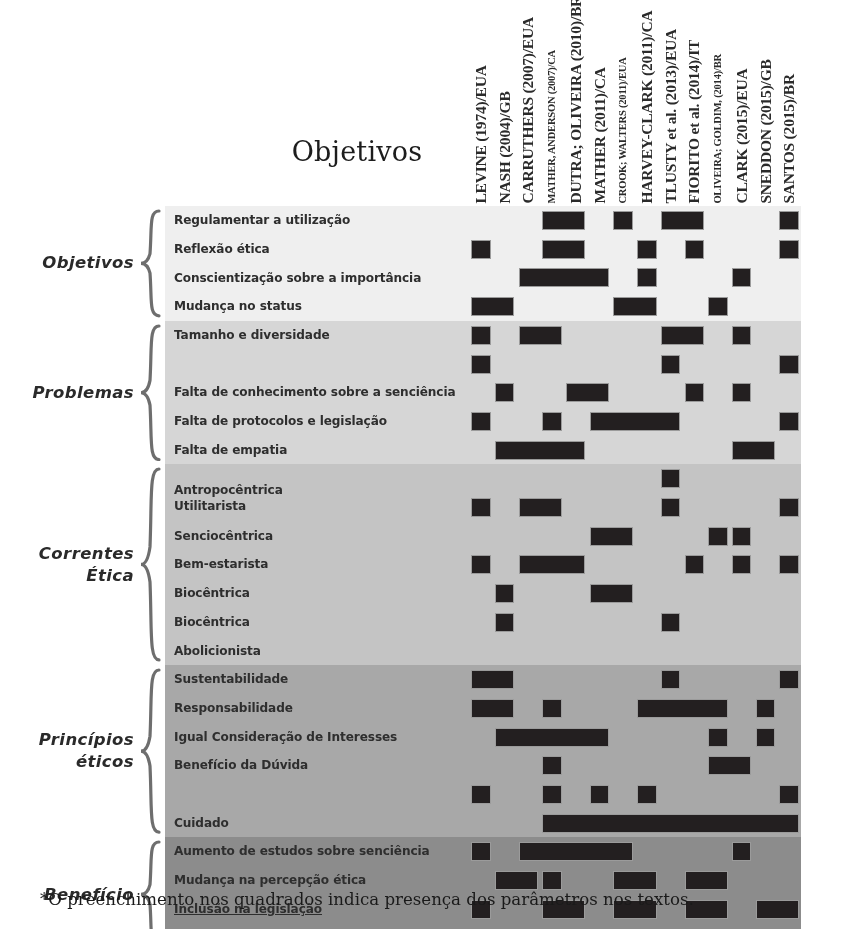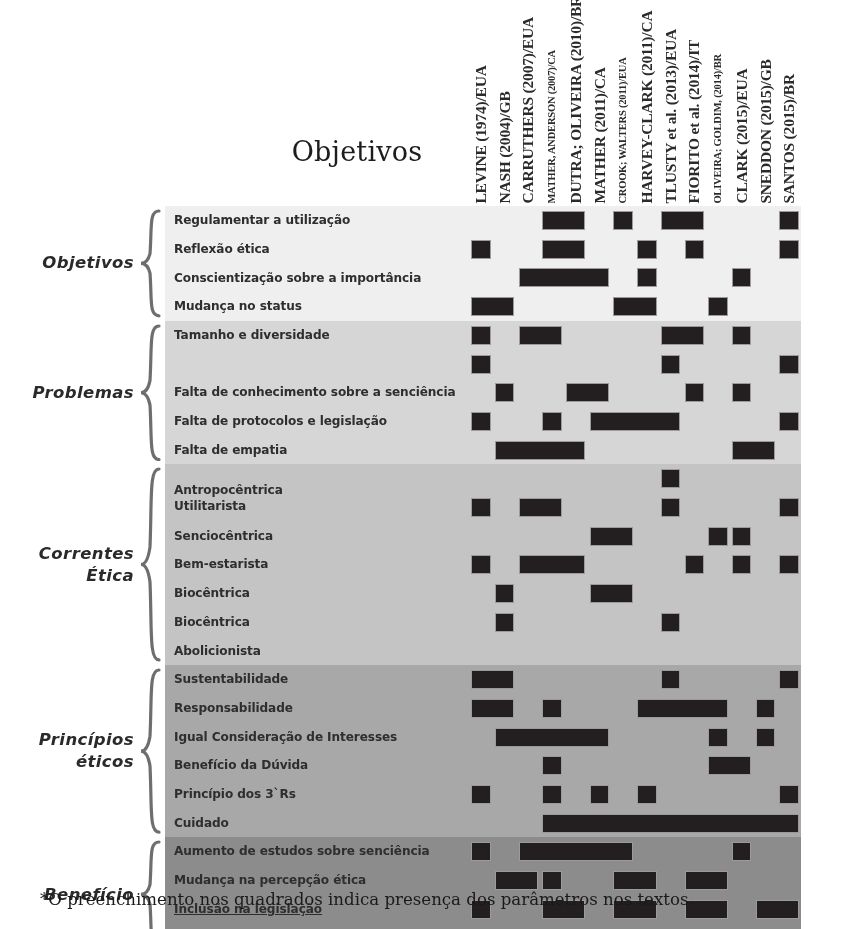--- a/index.html
+++ b/index.html
@@ -163,21 +163,20 @@
     <div class="rowlabel" style="top: 315.7px;">Senciocêntrica</div>
     <div class="rowlabel" style="top: 344.4px;">Bem-estarista</div>
     <div class="rowlabel" style="top: 373.1px;">Biocêntrica</div>
     <div class="rowlabel" style="top: 401.8px;">Biocêntrica</div>
     <div class="rowlabel" style="top: 430.5px;">Abolicionista</div>
     <div class="lbl-band" style="top: 459.2px; height: 172.2px; background: rgb(168, 168, 168);"></div>
     <div class="rowlabel" style="top: 487.9px;">Responsabilidade</div>
     <div class="rowlabel" style="top: 459.2px;">Sustentabilidade</div>
     <div class="rowlabel" style="top: 516.6px;">Igual Consideração de Interesses</div>
     <div class="rowlabel" style="top: 545.3px;">Benefício da Dúvida</div>
-    <div class="rowlabel" style="top: 574px;">Princípio dos 3`Rs</div>
     <div class="rowlabel" style="top: 602.7px;">Cuidado</div>
     <div class="lbl-band" style="top: 631.4px; height: 114.8px; background: rgb(140, 140, 140);"></div>
     <div class="rowlabel" style="top: 631.4px;">Aumento de estudos sobre senciência</div>
     <div class="rowlabel" style="top: 660.1px;">Mudança na percepção ética</div>
     <div class="rowlabel" style="top: 688.8px; text-decoration: underline;">Inclusão na legislação</div>
     <div class="rowlabel" style="top: 717.5px;">Conscientização importância ecológica</div>
   </div>
 
 <div id="matrix">
     <div class="band" style="top: 0px; height: 114.8px; background: rgb(239, 239, 239);"></div>

